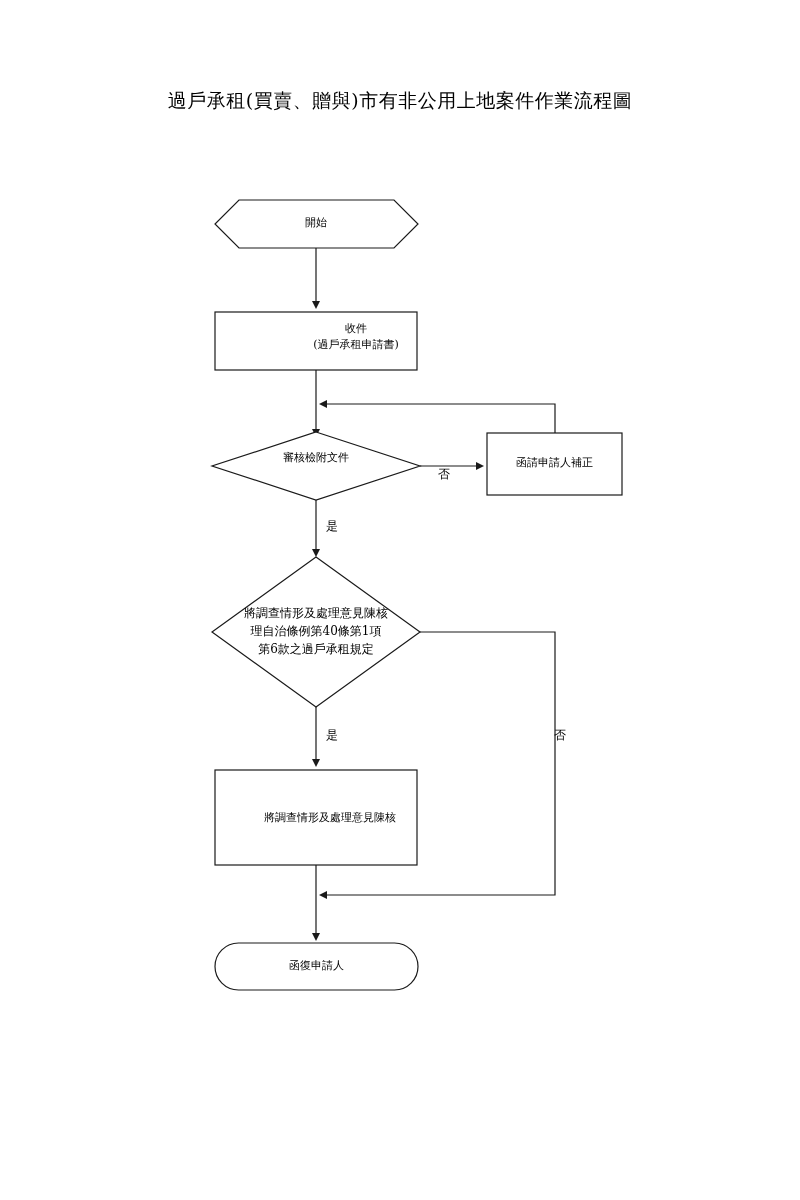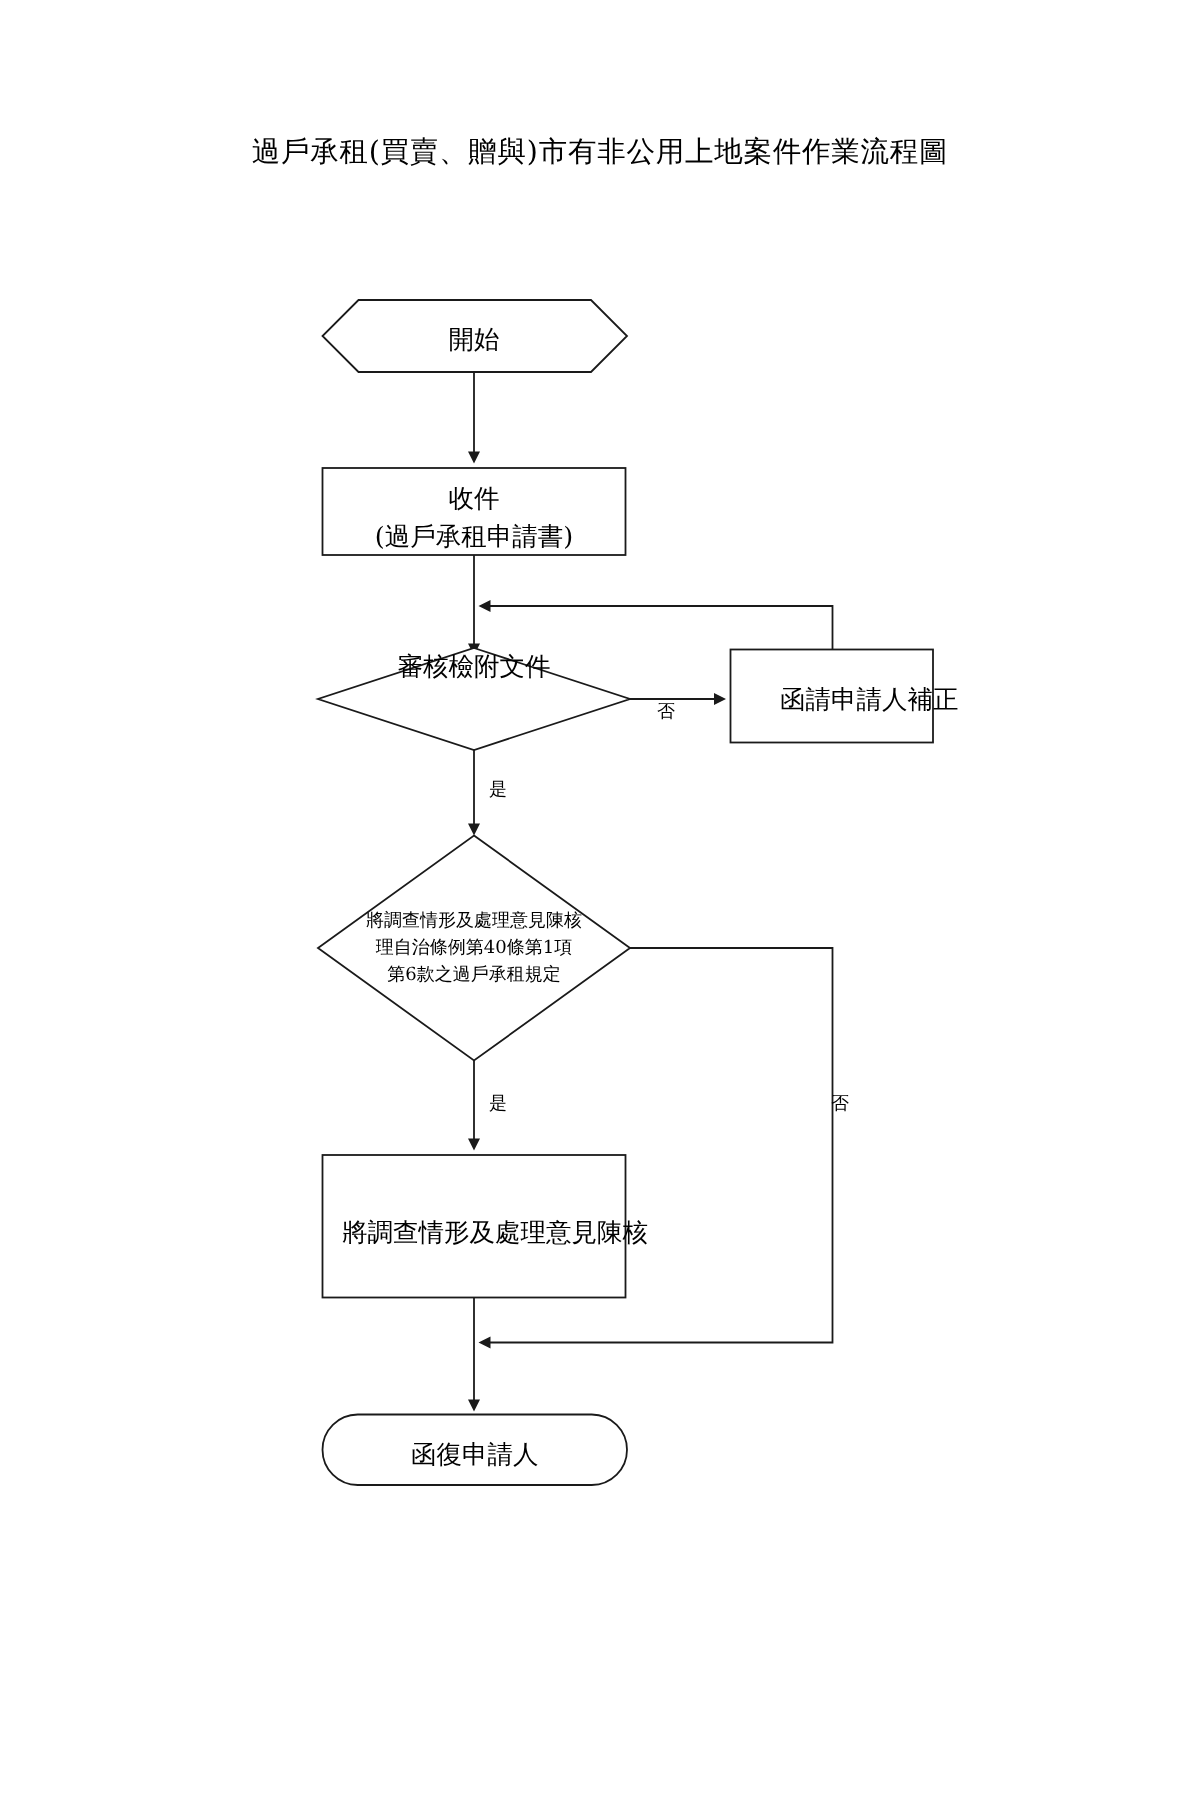--- a/index.html
+++ b/index.html
@@ -42,21 +42,21 @@
   #flow-svg {
     position: absolute;
     left: 0; top: 0;
     width: 800px;
     height: 1200px;
   }
 
   .node-label {
     position: absolute;
     text-align: center;
-    font-size: 17px;
+    font-size: 11px;
     line-height: 1.45;
     font-family: "DejaVu Serif", "Liberation Serif", serif;
     color: #000;
     pointer-events: none;
     white-space: pre-line;
   }
   .edge-label {
     position: absolute;
     font-size: 12px;
     font-family: "DejaVu Serif", "Liberation Serif", serif;
@@ -117,26 +117,26 @@
       <path d="M420,632 L555,632 L555,895 L323,895" marker-end="url(#arrow-left)"></path>
 
       <line x1="316" y1="865" x2="316" y2="937" marker-end="url(#arrow-down)"></line>
 
       <rect x="215" y="943" width="203" height="47" rx="23.5" ry="23.5" fill="#ffffff" stroke="#1a1a1a" stroke-width="1.2"></rect>
     </g>
   </svg>
 
   <div class="node-label" style="left:215px; top:215px; width:202px;">開始</div>
 
-  <div class="node-label" style="left:215px; top:321px; width:202px;">收件
+  <div class="node-label" style="left:215px; top:321px; width:202px;padding-left:40px;">收件
 (過戶承租申請書)</div>
 
-  <div class="node-label" style="left:216px; top:433px; width:200px;">審核檢附文件</div>
+  <div class="node-label" style="left:216px; top:450px; width:200px;">審核檢附文件</div>
 
-  <div class="node-label" style="left:504px; top:455px; width:135px;text-align:right;">函請申請人補正</div>
+  <div class="node-label" style="left:487px; top:455px; width:135px;">函請申請人補正</div>
 
   <div class="node-label diamond-label" style="left:211px; top:604px; width:210px;">將調查情形及處理意見陳核
 理自治條例第40條第1項
 第6款之過戶承租規定</div>
 
   <div class="node-label" style="left:215px; top:810px; width:230px;">將調查情形及處理意見陳核</div>
 
   <div class="node-label" style="left:215px; top:958px; width:203px;">函復申請人</div>
 
   <div class="edge-label" style="left:432px; top:466px; width:24px;">否</div>

